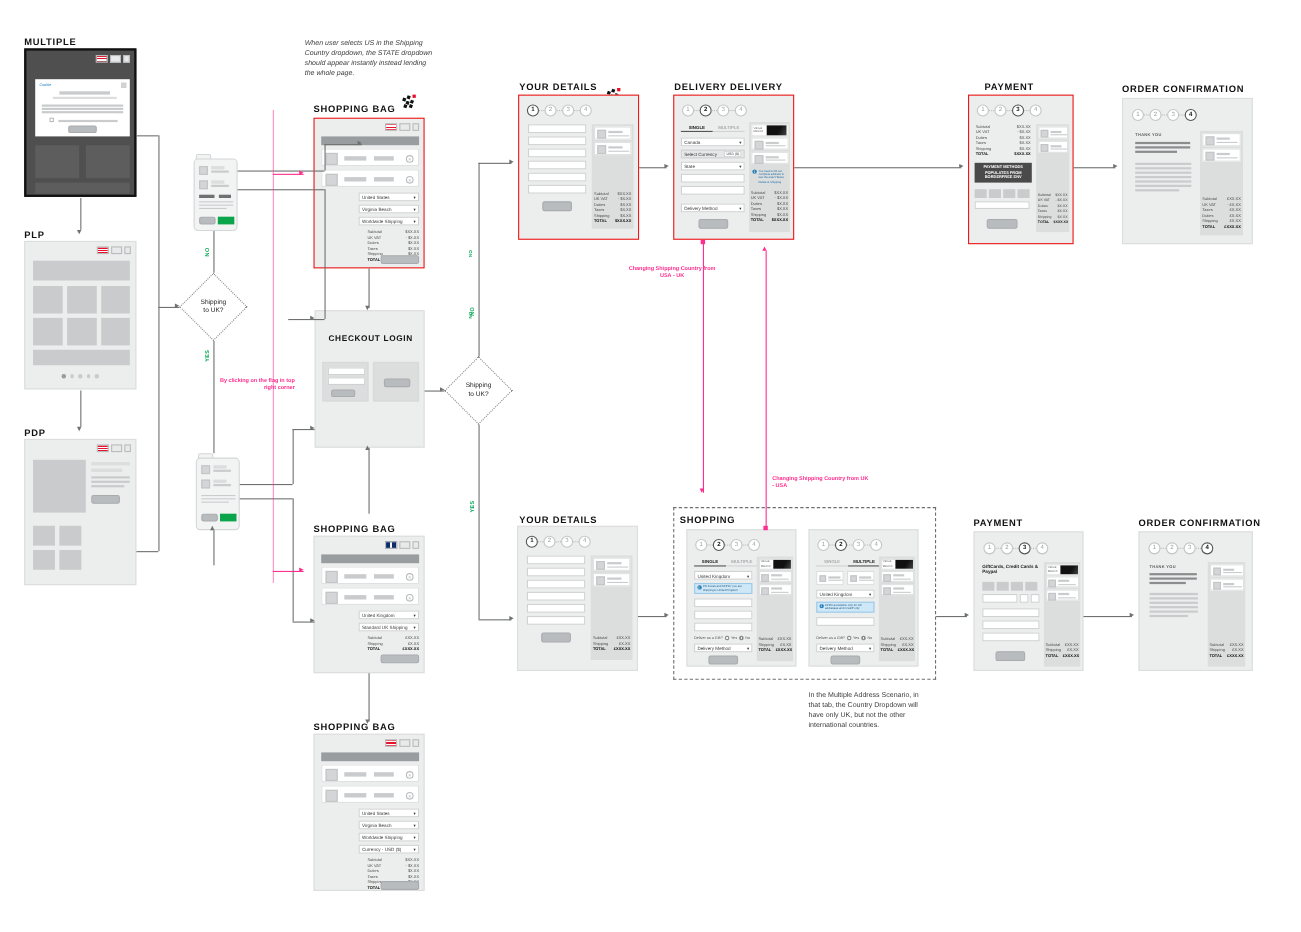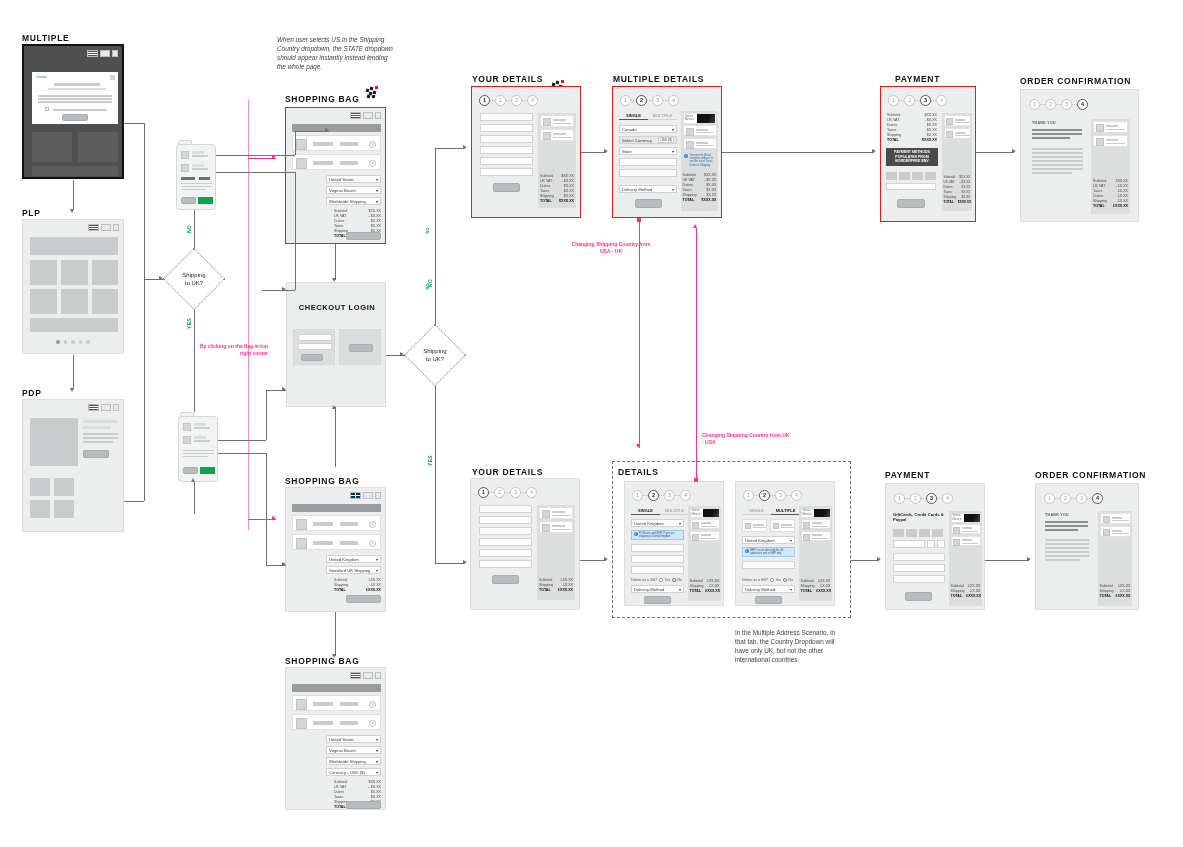--- a/index.html
+++ b/index.html
@@ -553,21 +553,21 @@
             <span>$X.XX</span>
           </div>
         <div class="t-bold">
             <span>TOTAL</span>
             <span>$XXX.XX</span>
           </div>
       </div>
     </div>
   </div>
 
-  <div class="abs sec-title" style="left:613px;top:74px;">MULTIPLE DETAILS</div>
+  <div class="abs sec-title" style="left:613px;top:74px;">DELIVERY DELIVERY</div>
   <div class="abs sticker" style="left:698px;top:66px;">
     <div class="sq" style="left:1px;top:3px;width:3px;height:3px;transform:rotate(20deg);"></div>
     <div class="sq" style="left:5px;top:1px;width:3px;height:3px;transform:rotate(20deg);"></div>
     <div class="sq red" style="left:10px;top:0px;width:3px;height:3px;"></div>
     <div class="sq" style="left:4px;top:6px;width:3px;height:3px;transform:rotate(20deg);"></div>
     <div class="sq" style="left:8px;top:5px;width:3px;height:3px;transform:rotate(20deg);"></div>
     <div class="sq" style="left:2px;top:9px;width:3px;height:3px;transform:rotate(20deg);"></div>
     <div class="sq" style="left:7px;top:9px;width:3px;height:3px;transform:rotate(20deg);"></div>
   </div>
   <div class="abs screen hl" style="left:612px;top:86px;width:110px;height:132px;">
@@ -847,21 +847,21 @@
             <span>£X.XX</span>
           </div>
         <div class="t-bold">
             <span>TOTAL</span>
             <span>£XXX.XX</span>
           </div>
       </div>
     </div>
   </div>
 
-  <div class="abs sec-title" style="left:618px;top:467px;">DETAILS</div>
+  <div class="abs sec-title" style="left:618px;top:467px;">SHOPPING</div>
   <div class="abs dashgrp" style="left:612px;top:461px;width:239px;height:157px;"></div>
 
   <div class="abs screen" style="left:624px;top:481px;width:100px;height:125px;">
     <div class="abs steps" style="left:7px;top:8px;">
       <span class="step">1</span>
         <span class="step-sep"></span>
       <span class="step on">2</span>
         <span class="step-sep"></span>
       <span class="step">3</span>
         <span class="step-sep"></span>

